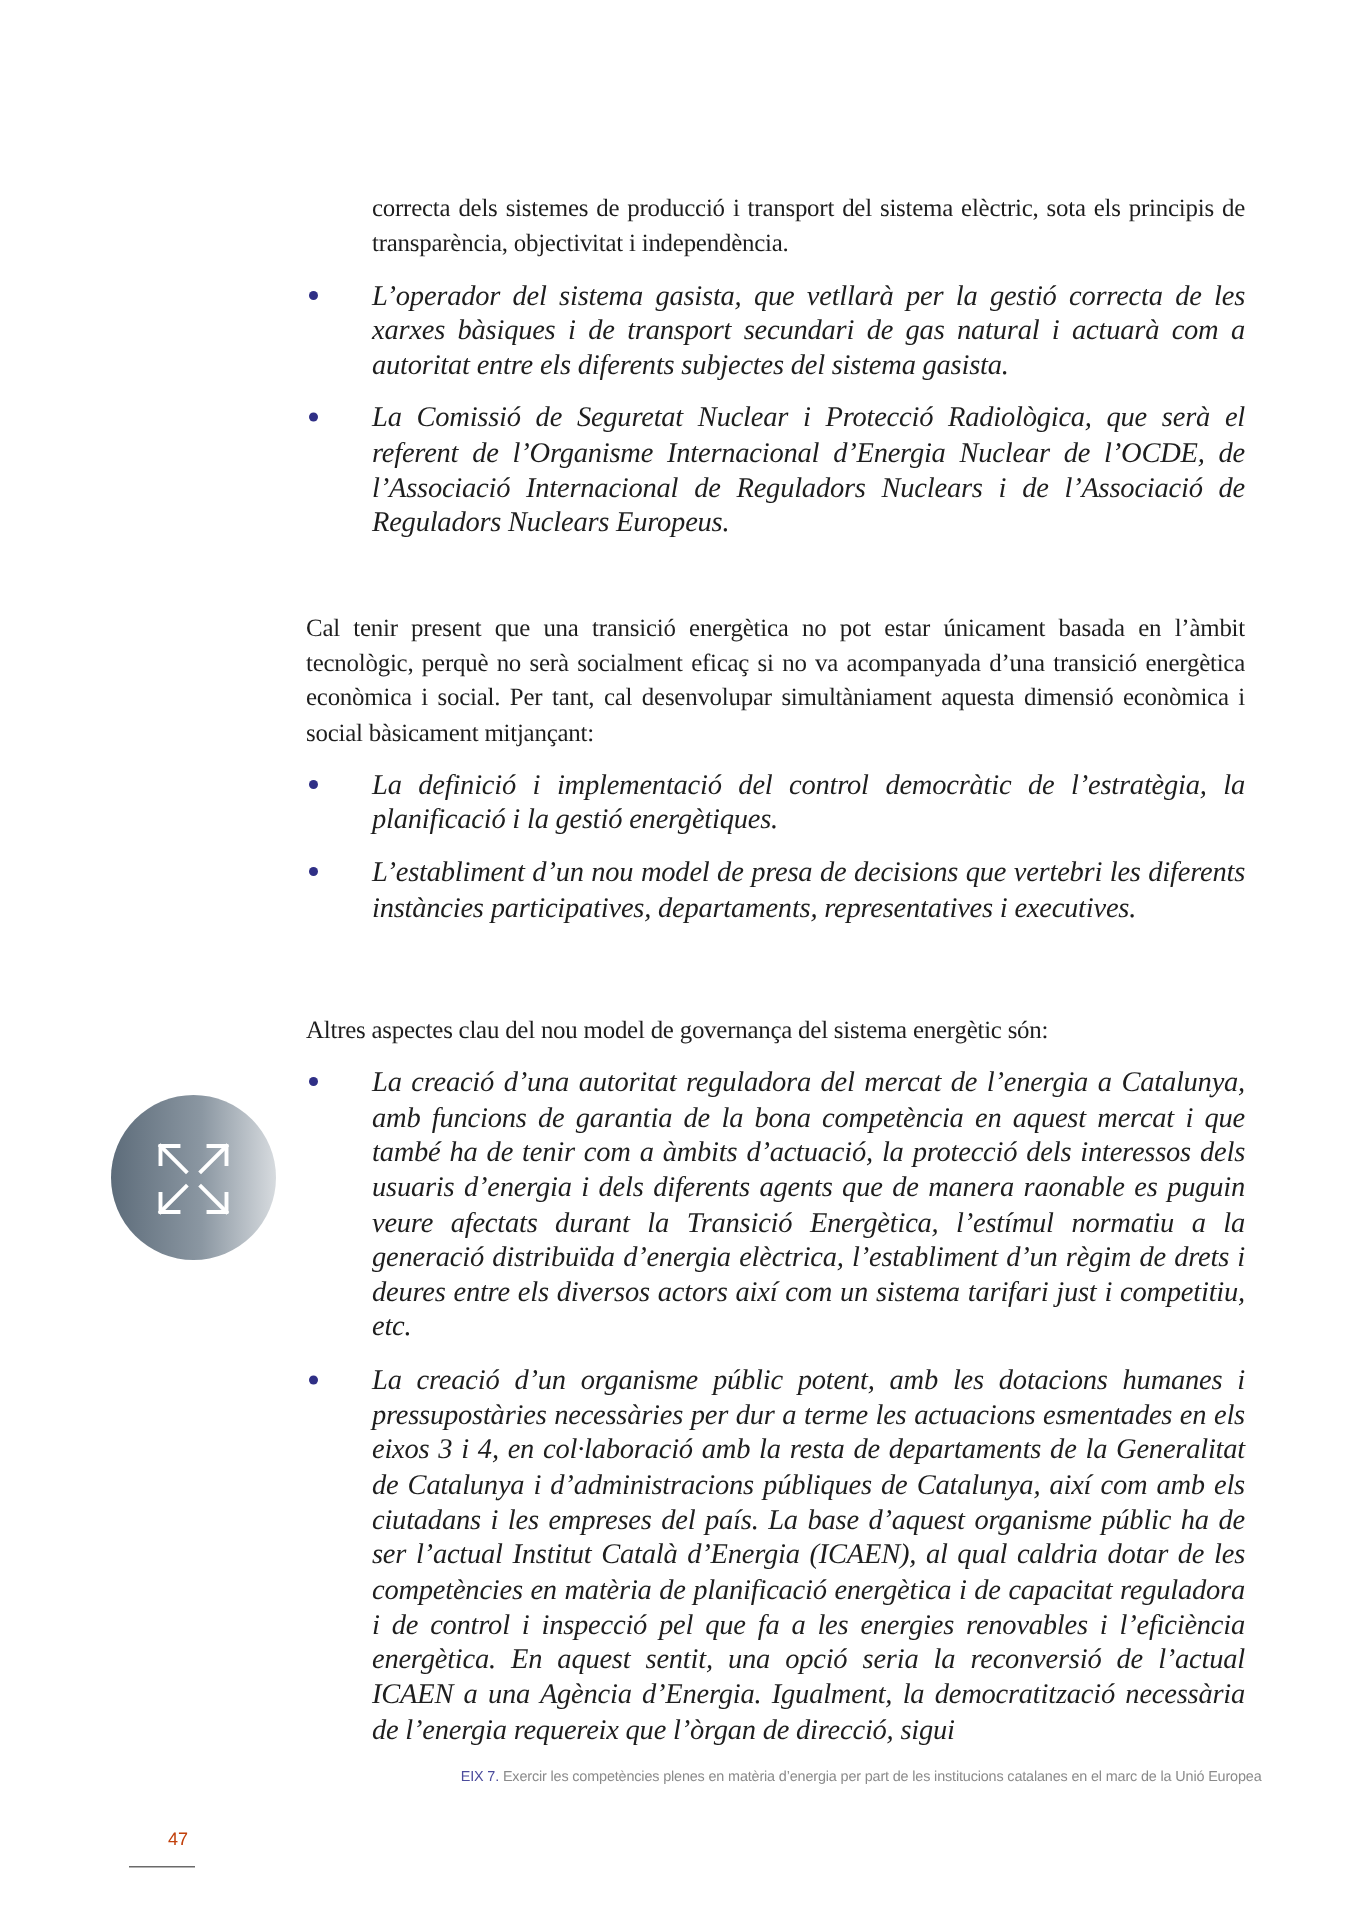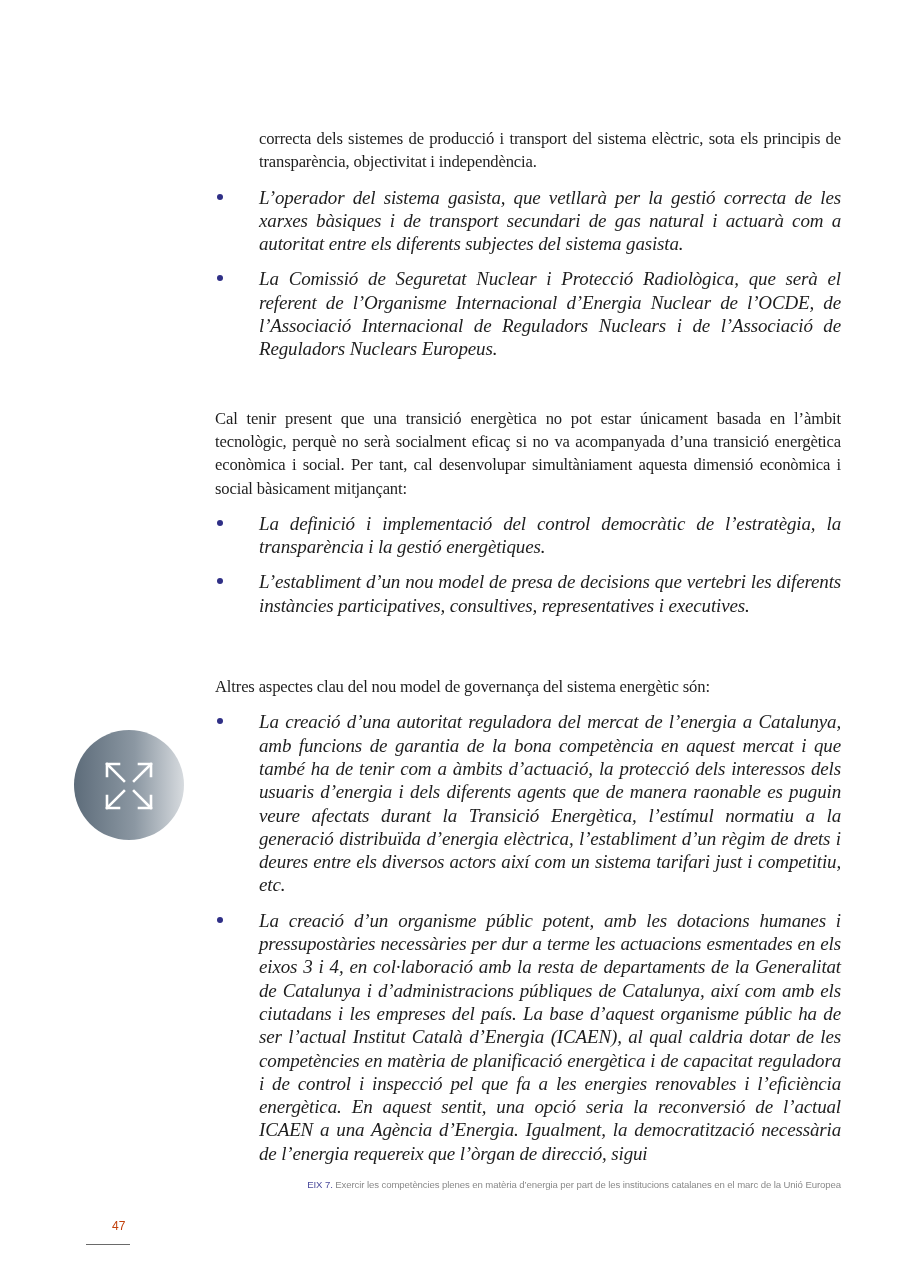--- a/index.html
+++ b/index.html
@@ -1,20 +1,20 @@
 <!DOCTYPE html>
 <html><head>
   <meta charset="utf-8">
   <style>
     html, body { margin: 0; padding: 0; }
     body {
       width: 906px; height: 1280px; background: #ffffff; position: relative; overflow: hidden;
       font-family: "Liberation Serif", "DejaVu Serif", serif; color: #1e1e1e;
     }
-    .content { position: absolute; left: 215px; top: 127px; width: 626px; }
+    .content { position: absolute; left: 204px; top: 127px; width: 626px; }
     p.para {
       font-size: 16.6px; line-height: 23.3px; margin: 0; text-align: justify;
       letter-spacing: -0.15px;
     }
     .bullet-item { position: relative; padding-left: 44px; margin: 0; }
     .bullet-item .dot {
       position: absolute; left: 2px; top: 8px; width: 6px; height: 6px; border-radius: 50%;
       background: #2f2f86;
     }
     .bullet-item .txt { font-size: 19px; line-height: 23.3px; text-align: justify; display: block; letter-spacing: -0.15px; font-style: italic; }
@@ -53,26 +53,26 @@
     <span class="dot"></span>
     <span class="txt">La Comissió de Seguretat Nuclear i Protecció Radiològica, que serà el referent de l’Organisme Internacional d’Energia Nuclear de l’OCDE, de l’Associació Internacional de Reguladors Nuclears i de l’Associació de Reguladors Nuclears Europeus.</span>
   </div>
 
   <div class="gap-l"></div>
   <p class="para">Cal tenir present que una transició energètica no pot estar únicament basada en l’àmbit tecnològic, perquè no serà socialment eficaç si no va acompanyada d’una transició energètica econòmica i social. Per tant, cal desenvolupar simultàniament aquesta dimensió econòmica i social bàsicament mitjançant:</p>
   <div class="gap-s"></div>
 
   <div class="bullet-item">
     <span class="dot"></span>
-    <span class="txt">La definició i implementació del control democràtic de l’estratègia, la transparència i la gestió energètiques.</span>
+    <span class="txt">La definició i implementació del control democràtic de l’estratègia, la planificació i la gestió energètiques.</span>
   </div>
   <div class="gap-s"></div>
   <div class="bullet-item">
     <span class="dot"></span>
-    <span class="txt">L’establiment d’un nou model de presa de decisions que vertebri les diferents instàncies participatives, consultives, representatives i executives.</span>
+    <span class="txt">L’establiment d’un nou model de presa de decisions que vertebri les diferents instàncies participatives, departaments, representatives i executives.</span>
   </div>
   <div class="gap-s"></div>
 
   <div class="gap-l"></div>
   <p class="para">Altres aspectes clau del nou model de governança del sistema energètic són:</p>
   <div class="gap-s"></div>
 
   <div class="bullet-item">
     <span class="dot"></span>
     <span class="txt">La creació d’una autoritat reguladora del mercat de l’energia a Catalunya, amb funcions de garantia de la bona competència en aquest mercat i que també ha de tenir com a àmbits d’actuació, la protecció dels interessos dels usuaris d’energia i dels diferents agents que de manera raonable es puguin veure afectats durant la Transició Energètica, l’estímul normatiu a la generació distribuïda d’energia elèctrica, l’establiment d’un règim de drets i deures entre els diversos actors així com un sistema tarifari just i competitiu, etc.</span>

